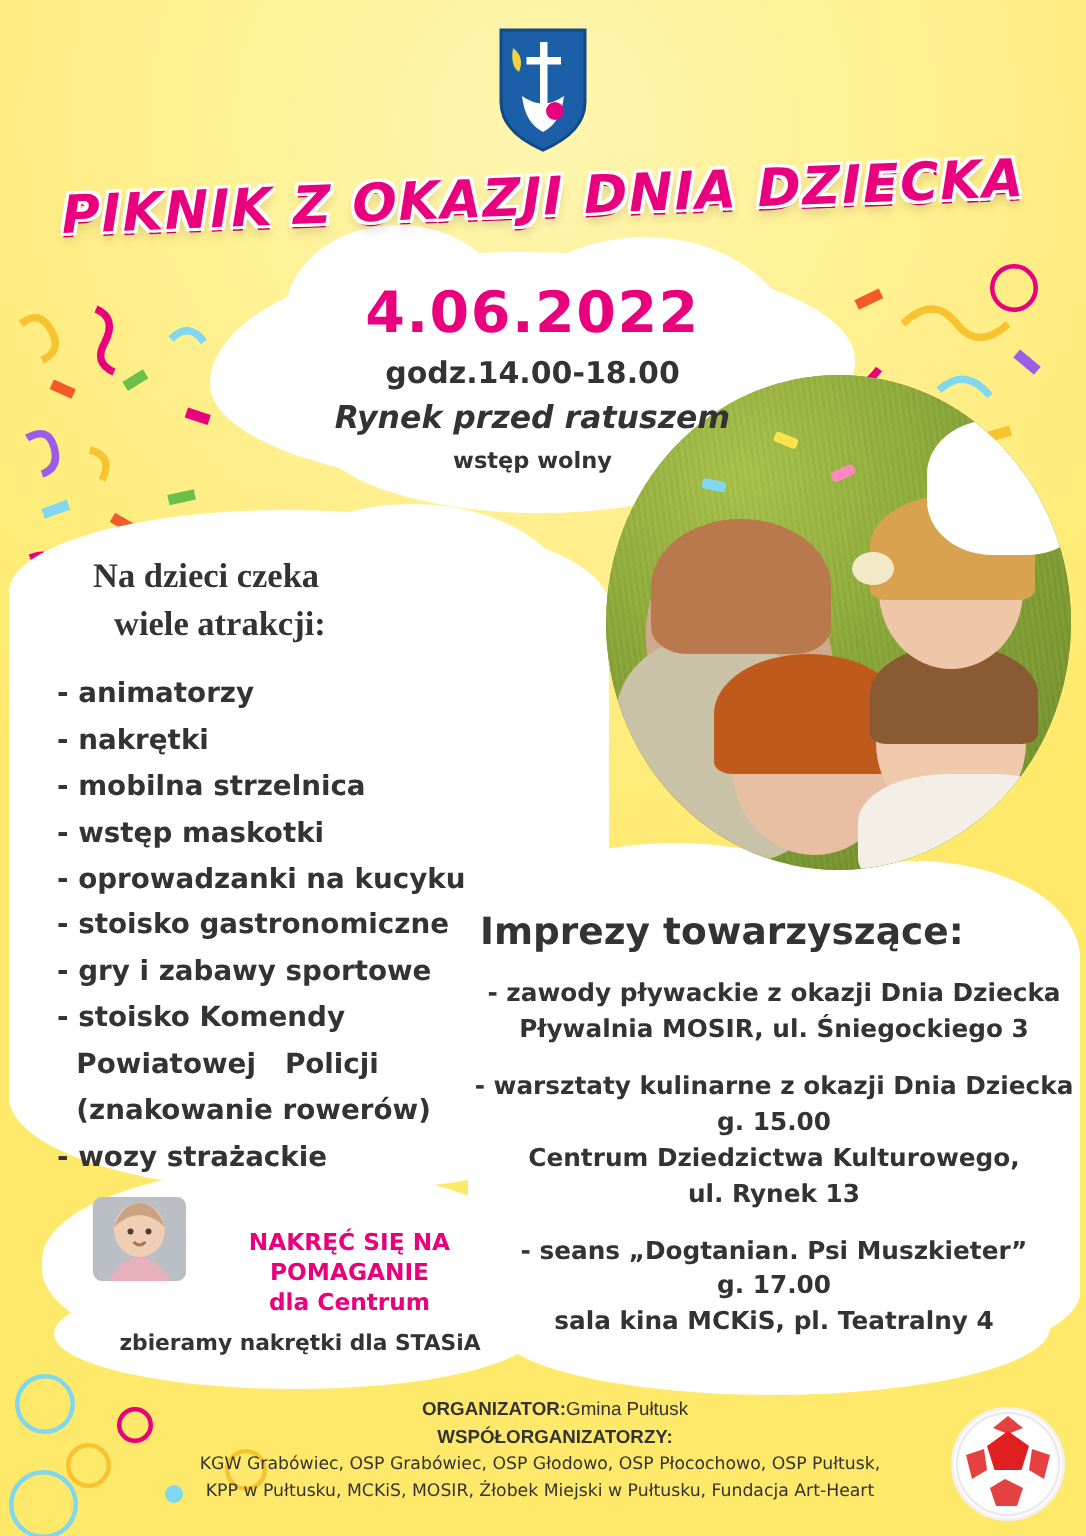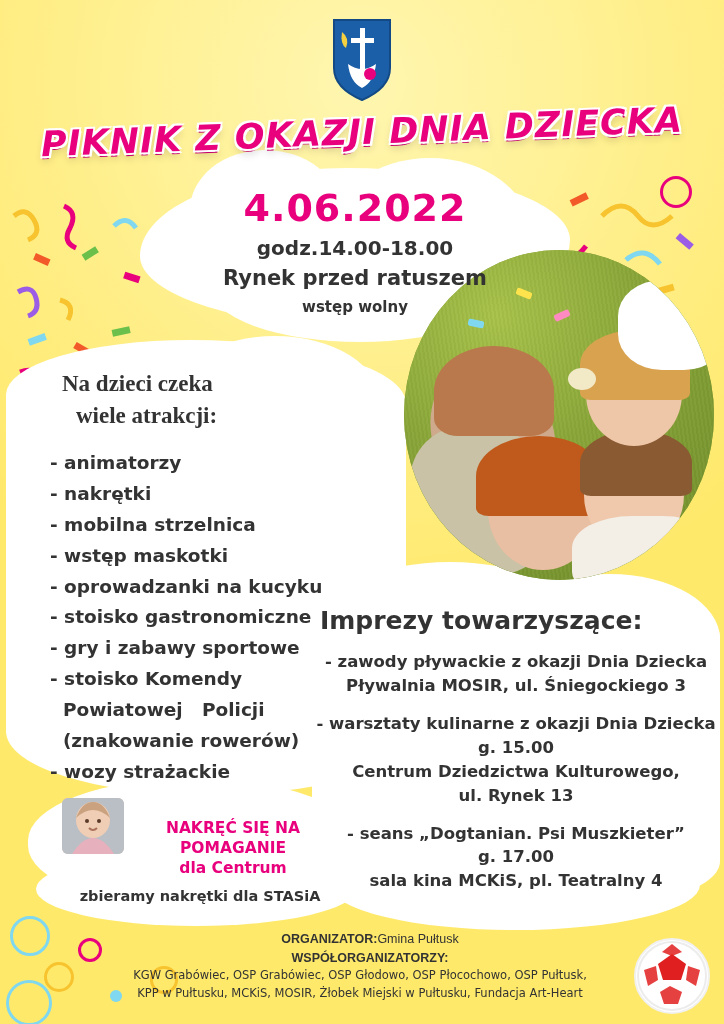--- a/index.html
+++ b/index.html
@@ -127,20 +127,21 @@
     font-size: 20px;
     color: #333;
     margin-top: 6px;
   }
   .date-place {
     font-family: "DejaVu Sans", sans-serif;
     font-weight: bold;
     font-size: 21px;
     color: #333;
     margin-top: 6px;
+    font-style: italic;
   }
   .date-free {
     font-family: "DejaVu Sans", sans-serif;
     font-weight: bold;
     font-size: 15px;
     color: #333;
     margin-top: 8px;
   }
 
   
@@ -180,21 +181,21 @@
     top: 368px;
     width: 300px;
     font-family: Liberation Serif, serif;
     font-weight: bold;
     font-size: 23px;
     color: #333;
     line-height: 1.4;
   }
   .attr-list {
     position: absolute;
-    left: 50px;
+    left: 38px;
     top: 448px;
     width: 330px;
     font-family: "DejaVu Sans", sans-serif;
     font-weight: bold;
     font-size: 18.5px;
     color: #333;
     line-height: 1.67;
   }
   .attr-list div { white-space: pre-wrap; }
 

